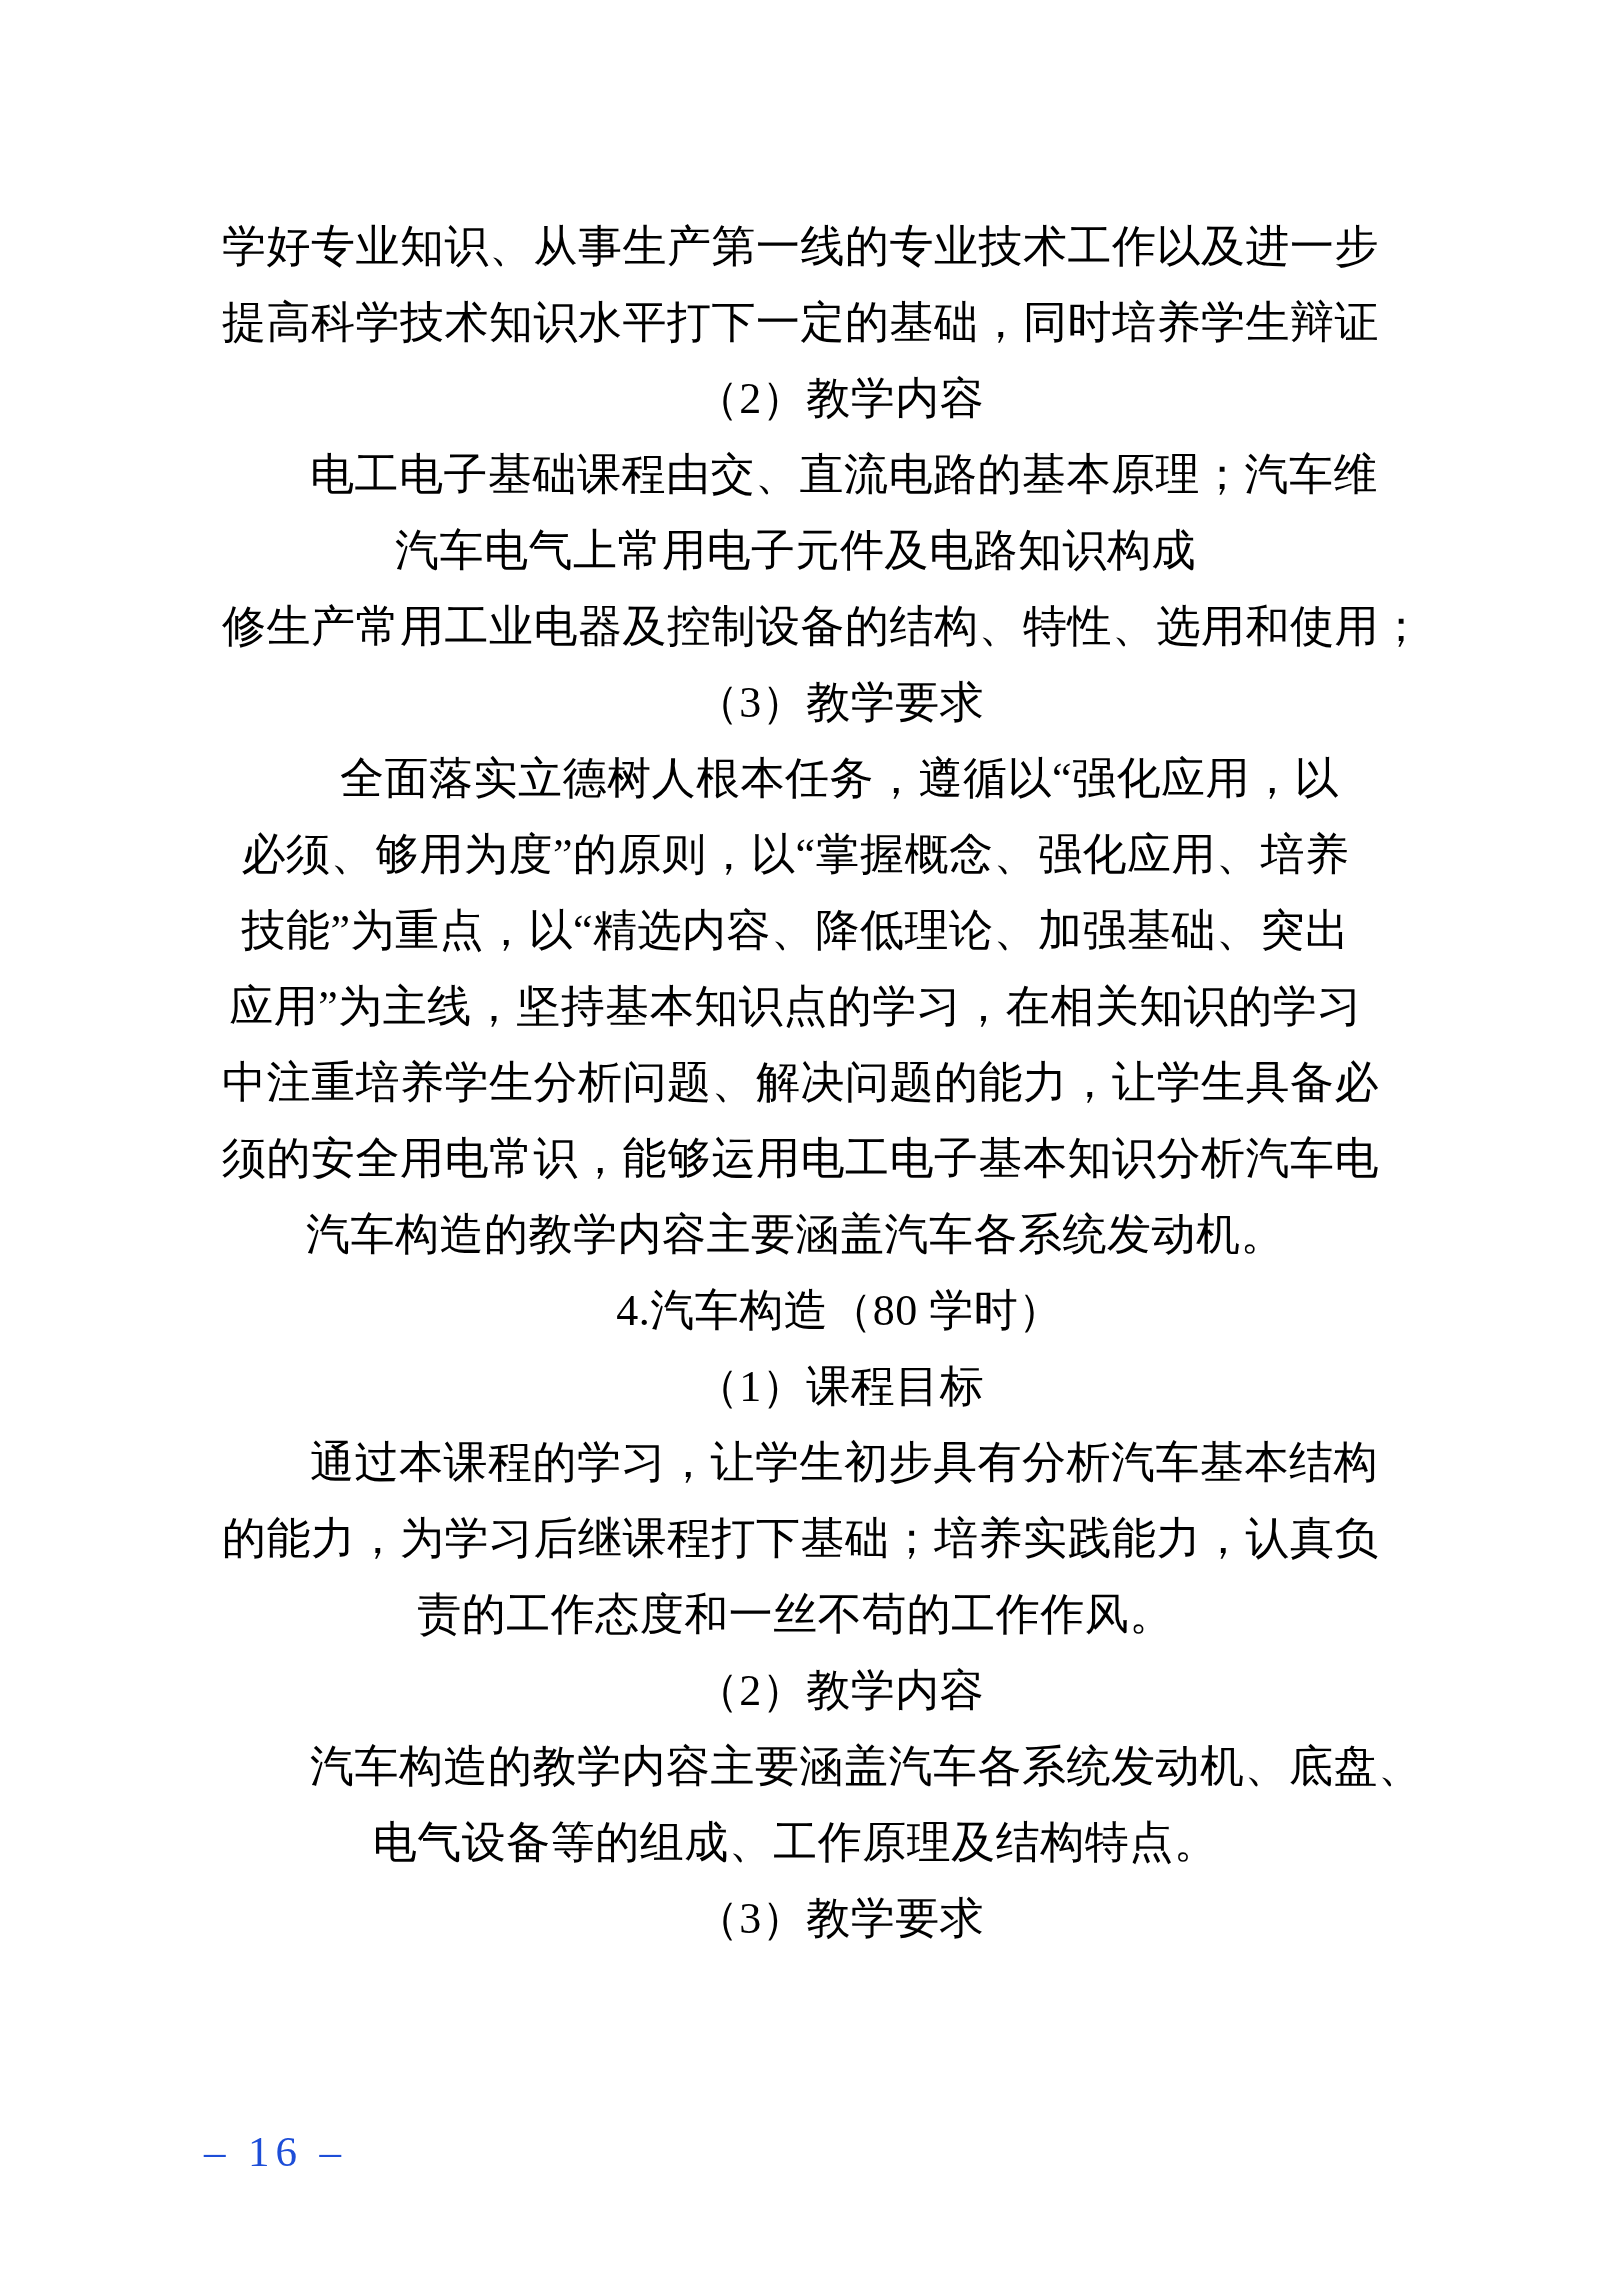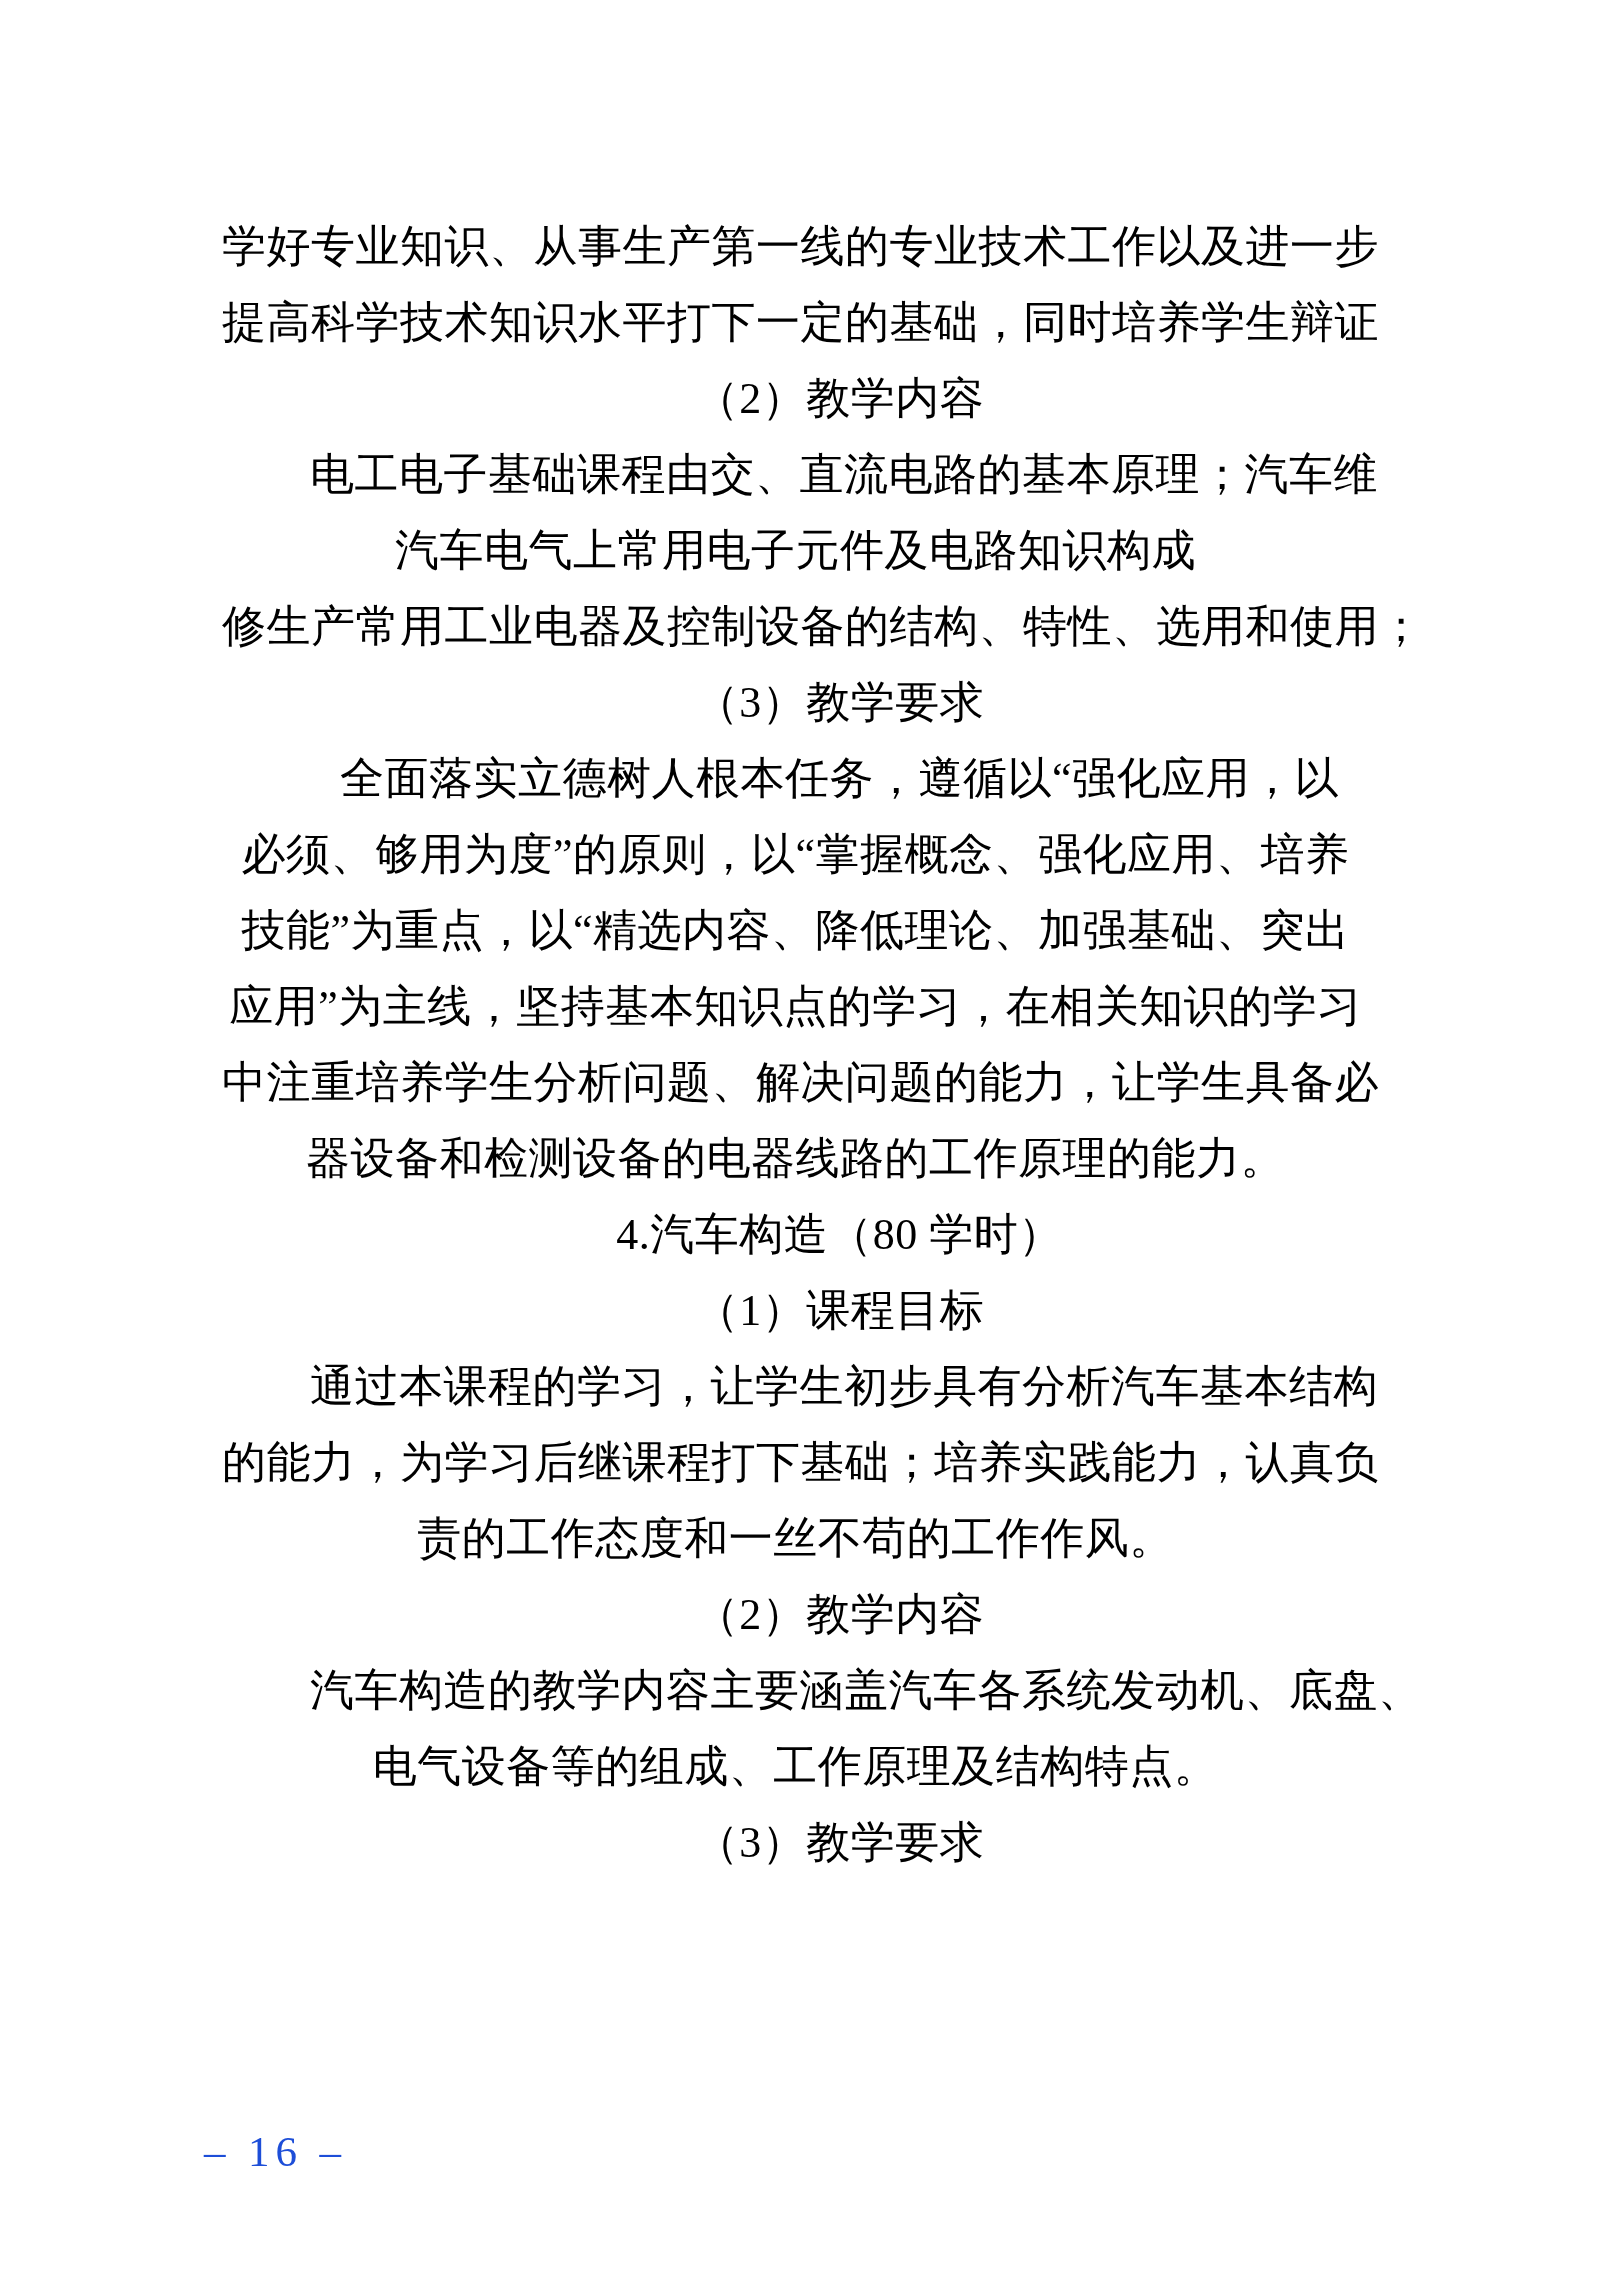--- a/index.html
+++ b/index.html
@@ -57,21 +57,22 @@
       <div class="line ind">（2）教学内容</div>
       <div class="line ind">电工电子基础课程由交、直流电路的基本原理；汽车维</div>
       <div class="line">汽车电气上常用电子元件及电路知识构成</div>
       <div class="line">修生产常用工业电器及控制设备的结构、特性、选用和使用；</div>
       <div class="line ind">（3）教学要求</div>
       <div class="line ind">全面落实立德树人根本任务，遵循以“强化应用，以</div>
       <div class="line">必须、够用为度”的原则，以“掌握概念、强化应用、培养</div>
       <div class="line">技能”为重点，以“精选内容、降低理论、加强基础、突出</div>
       <div class="line">应用”为主线，坚持基本知识点的学习，在相关知识的学习</div>
       <div class="line">中注重培养学生分析问题、解决问题的能力，让学生具备必</div>
-      <div class="line">器设备和检测设备的电器线路的工作原理的能力。</div>
+      <div class="line">须的安全用电常识，能够运用电工电子基本知识分析汽车电</div>
+      <div class="line">汽车构造的教学内容主要涵盖汽车各系统发动机。</div>
       <div class="line ind"><span class="bold-run">4.汽车构造</span>（80 学时）</div>
       <div class="line ind">（1）课程目标</div>
       <div class="line ind">通过本课程的学习，让学生初步具有分析汽车基本结构</div>
       <div class="line">的能力，为学习后继课程打下基础；培养实践能力，认真负</div>
       <div class="line">责的工作态度和一丝不苟的工作作风。</div>
       <div class="line ind">（2）教学内容</div>
       <div class="line ind">汽车构造的教学内容主要涵盖汽车各系统发动机、底盘、</div>
       <div class="line">电气设备等的组成、工作原理及结构特点。</div>
       <div class="line ind">（3）教学要求</div>
     </div>

